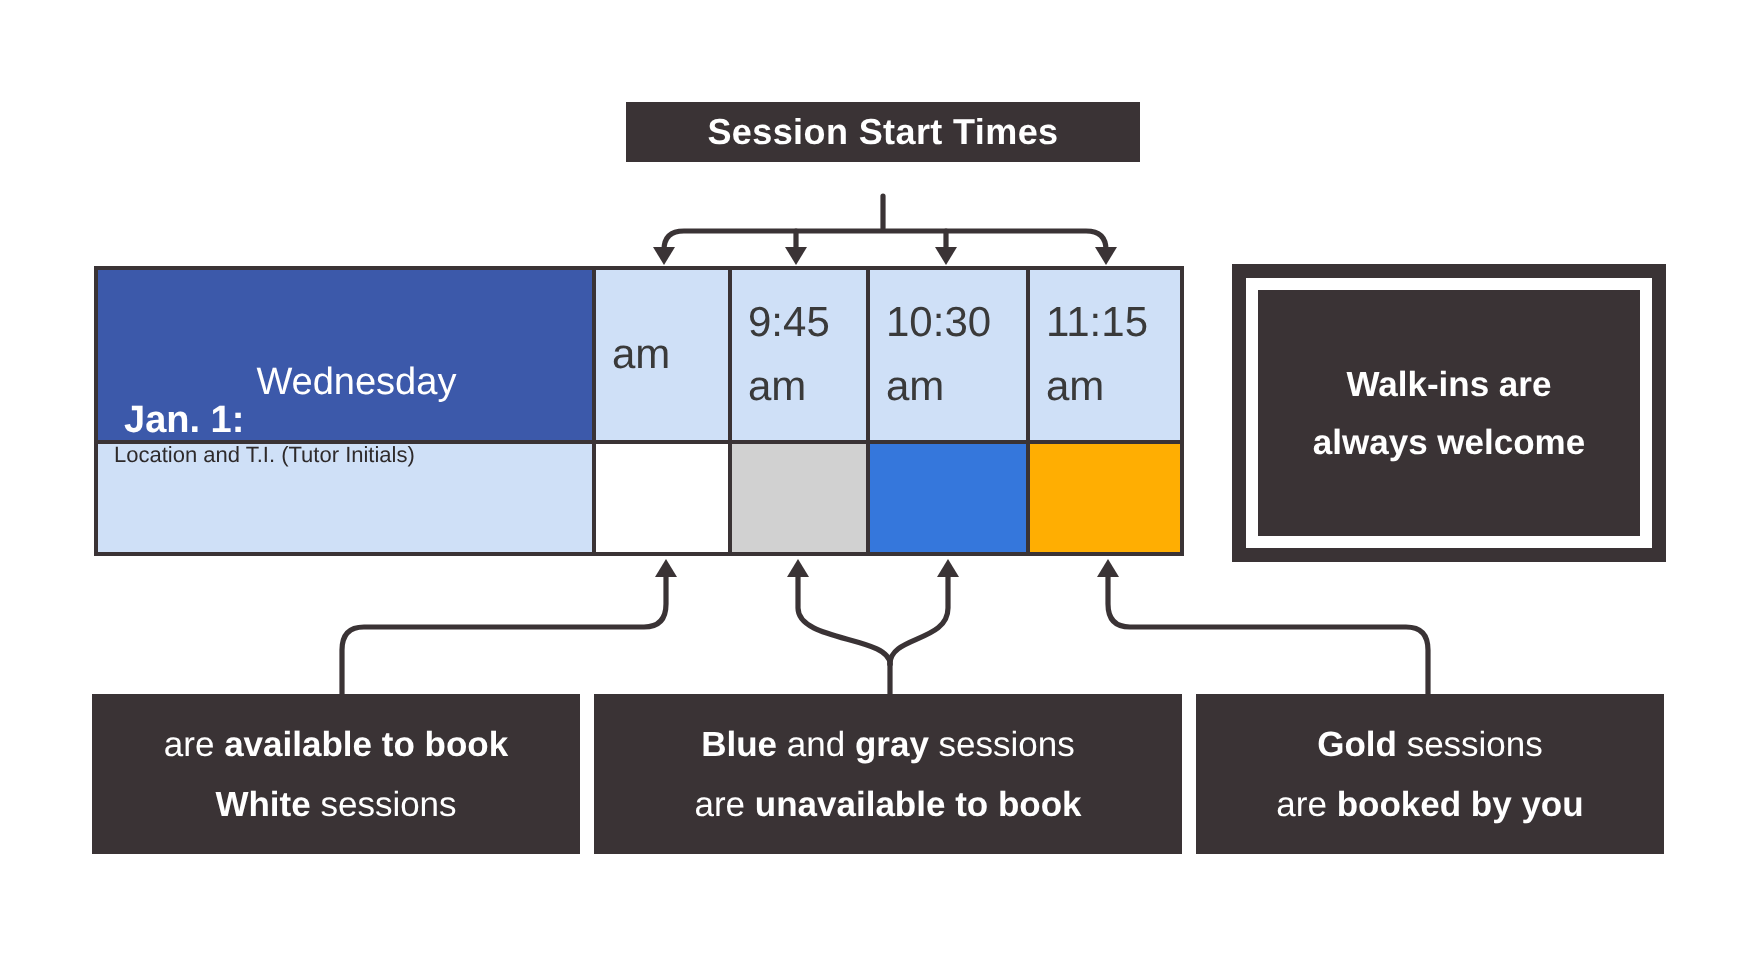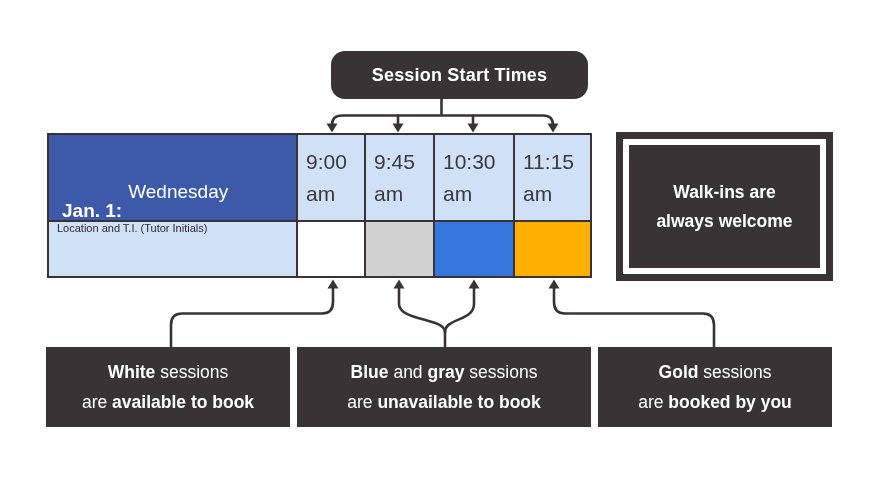--- a/index.html
+++ b/index.html
@@ -16,23 +16,23 @@
   *{margin:0;padding:0;box-sizing:border-box;}
   html,body{background:var(--bg);}
   body{font-family:"Liberation Sans","DejaVu Sans",sans-serif;}
   .canvas{position:relative;width:880px;height:480px;background:var(--bg);overflow:hidden;}
 
   .connectors{position:absolute;left:0;top:0;width:880px;height:480px;}
   .conn{stroke:var(--dark);stroke-width:2.6;fill:none;stroke-linecap:round;stroke-linejoin:round;}
   .head{fill:var(--dark);stroke:none;}
 
   .title-box{
-    position:absolute;left:331px;top:51px;width:257px;height:48px;
+    position:absolute;left:313px;top:51px;width:257px;height:30px;
     background:var(--dark);color:#fff;display:flex;align-items:center;justify-content:center;
-    font-size:18px;font-weight:bold;letter-spacing:.2px;border-radius:14px;
+    font-size:18px;font-weight:bold;letter-spacing:.2px;
   }
 
   .sched{
     position:absolute;left:47px;top:133px;width:545px;height:145px;
     display:grid;grid-template-columns:247px 66px 67px 78px 1fr;grid-template-rows:85px 1fr;
     gap:2px;border:2px solid var(--dark);background:var(--dark);
   }
   .day-cell{
     background:var(--header-blue);color:#fff;font-size:19px;
     display:flex;align-items:center;padding:28px 0 0 13px;
@@ -108,21 +108,20 @@
   <div class="title-box">
     <span>Session Start Times</span>
   </div>
 
   <div class="sched">
     <div class="day-cell">
       <span class="b">Jan. 1:</span>
       <span>Wednesday</span>
     </div>
     <div class="time-cell">
-      <span>9:00</span>
       <span>am</span>
     </div>
     <div class="time-cell">
       <span>9:45</span>
       <span>am</span>
     </div>
     <div class="time-cell">
       <span>10:30</span>
       <span>am</span>
     </div>
@@ -140,22 +139,22 @@
   </div>
 
   <div class="walkins">
     <div class="walkins-inner">
       <span>Walk-ins are</span>
       <span>always welcome</span>
     </div>
   </div>
 
   <div class="legend-box" id="legend-0">
+    <span><span>are </span><span class="b">available to book</span></span>
     <span><span class="b">White</span><span> sessions</span></span>
-    <span><span>are </span><span class="b">available to book</span></span>
   </div>
   <div class="legend-box" id="legend-1">
     <span><span class="b">Blue</span><span> and </span><span class="b">gray</span><span> sessions</span></span>
     <span><span>are </span><span class="b">unavailable to book</span></span>
   </div>
   <div class="legend-box" id="legend-2">
     <span><span class="b">Gold</span><span> sessions</span></span>
     <span><span>are </span><span class="b">booked by you</span></span>
   </div>
 

